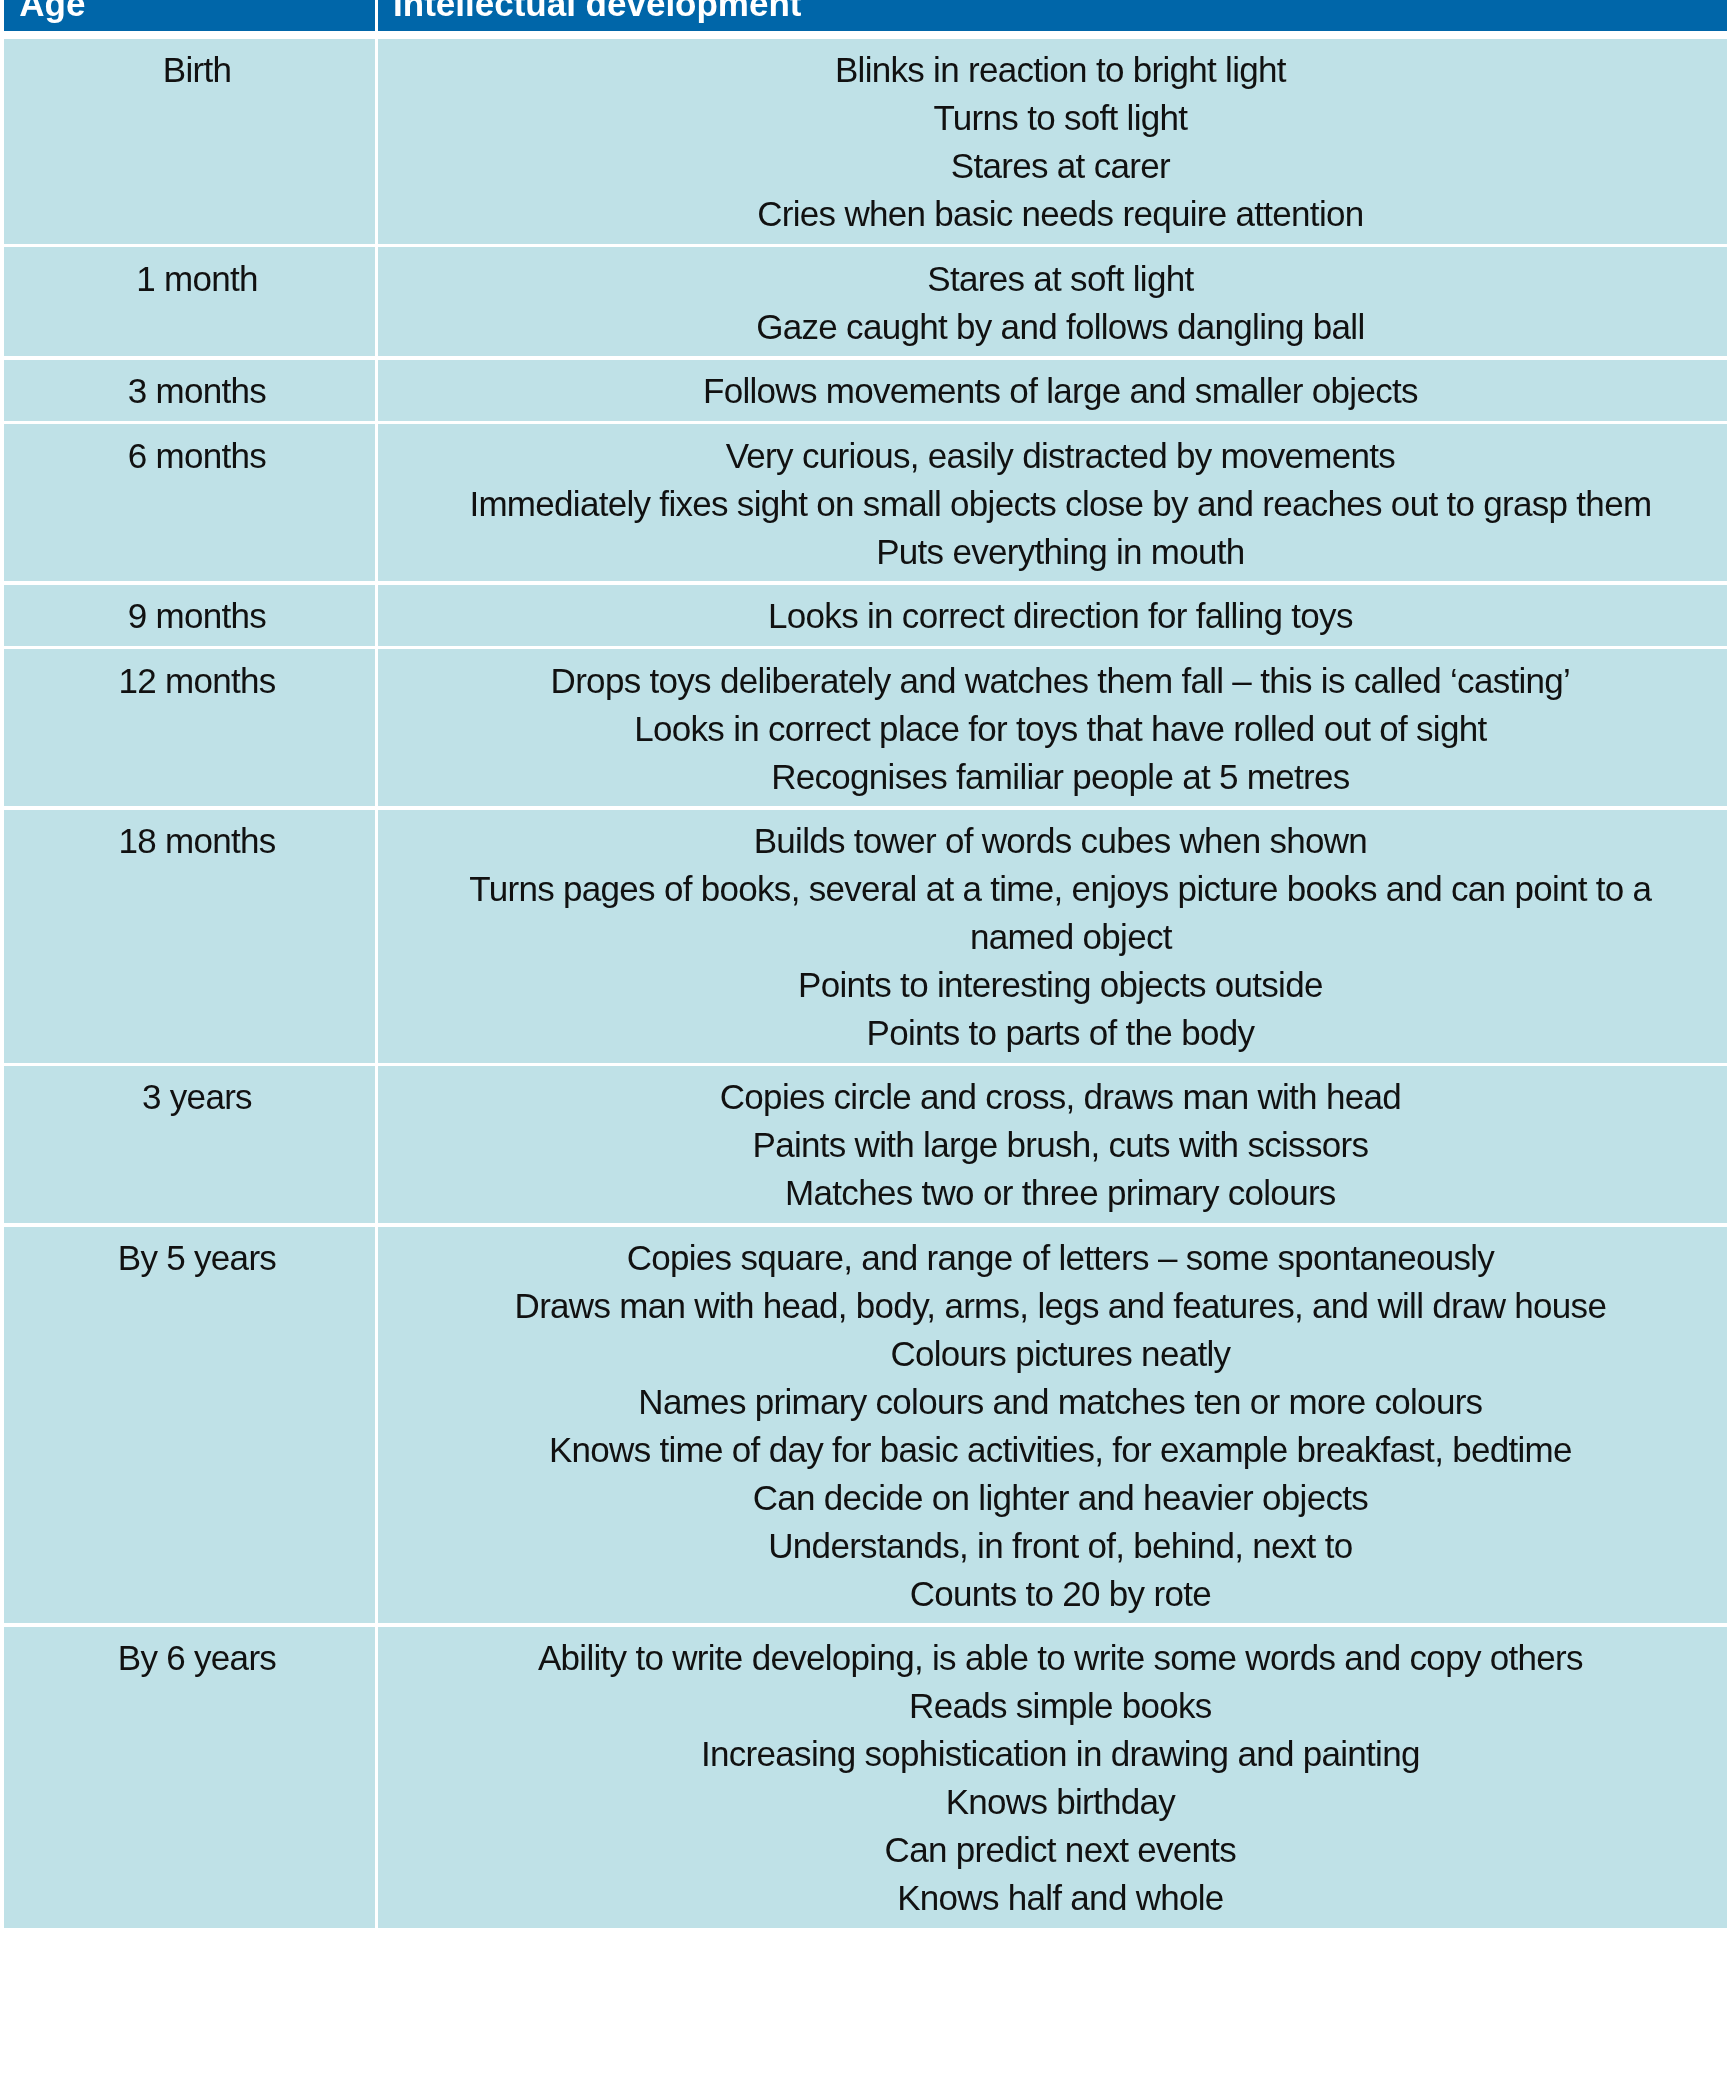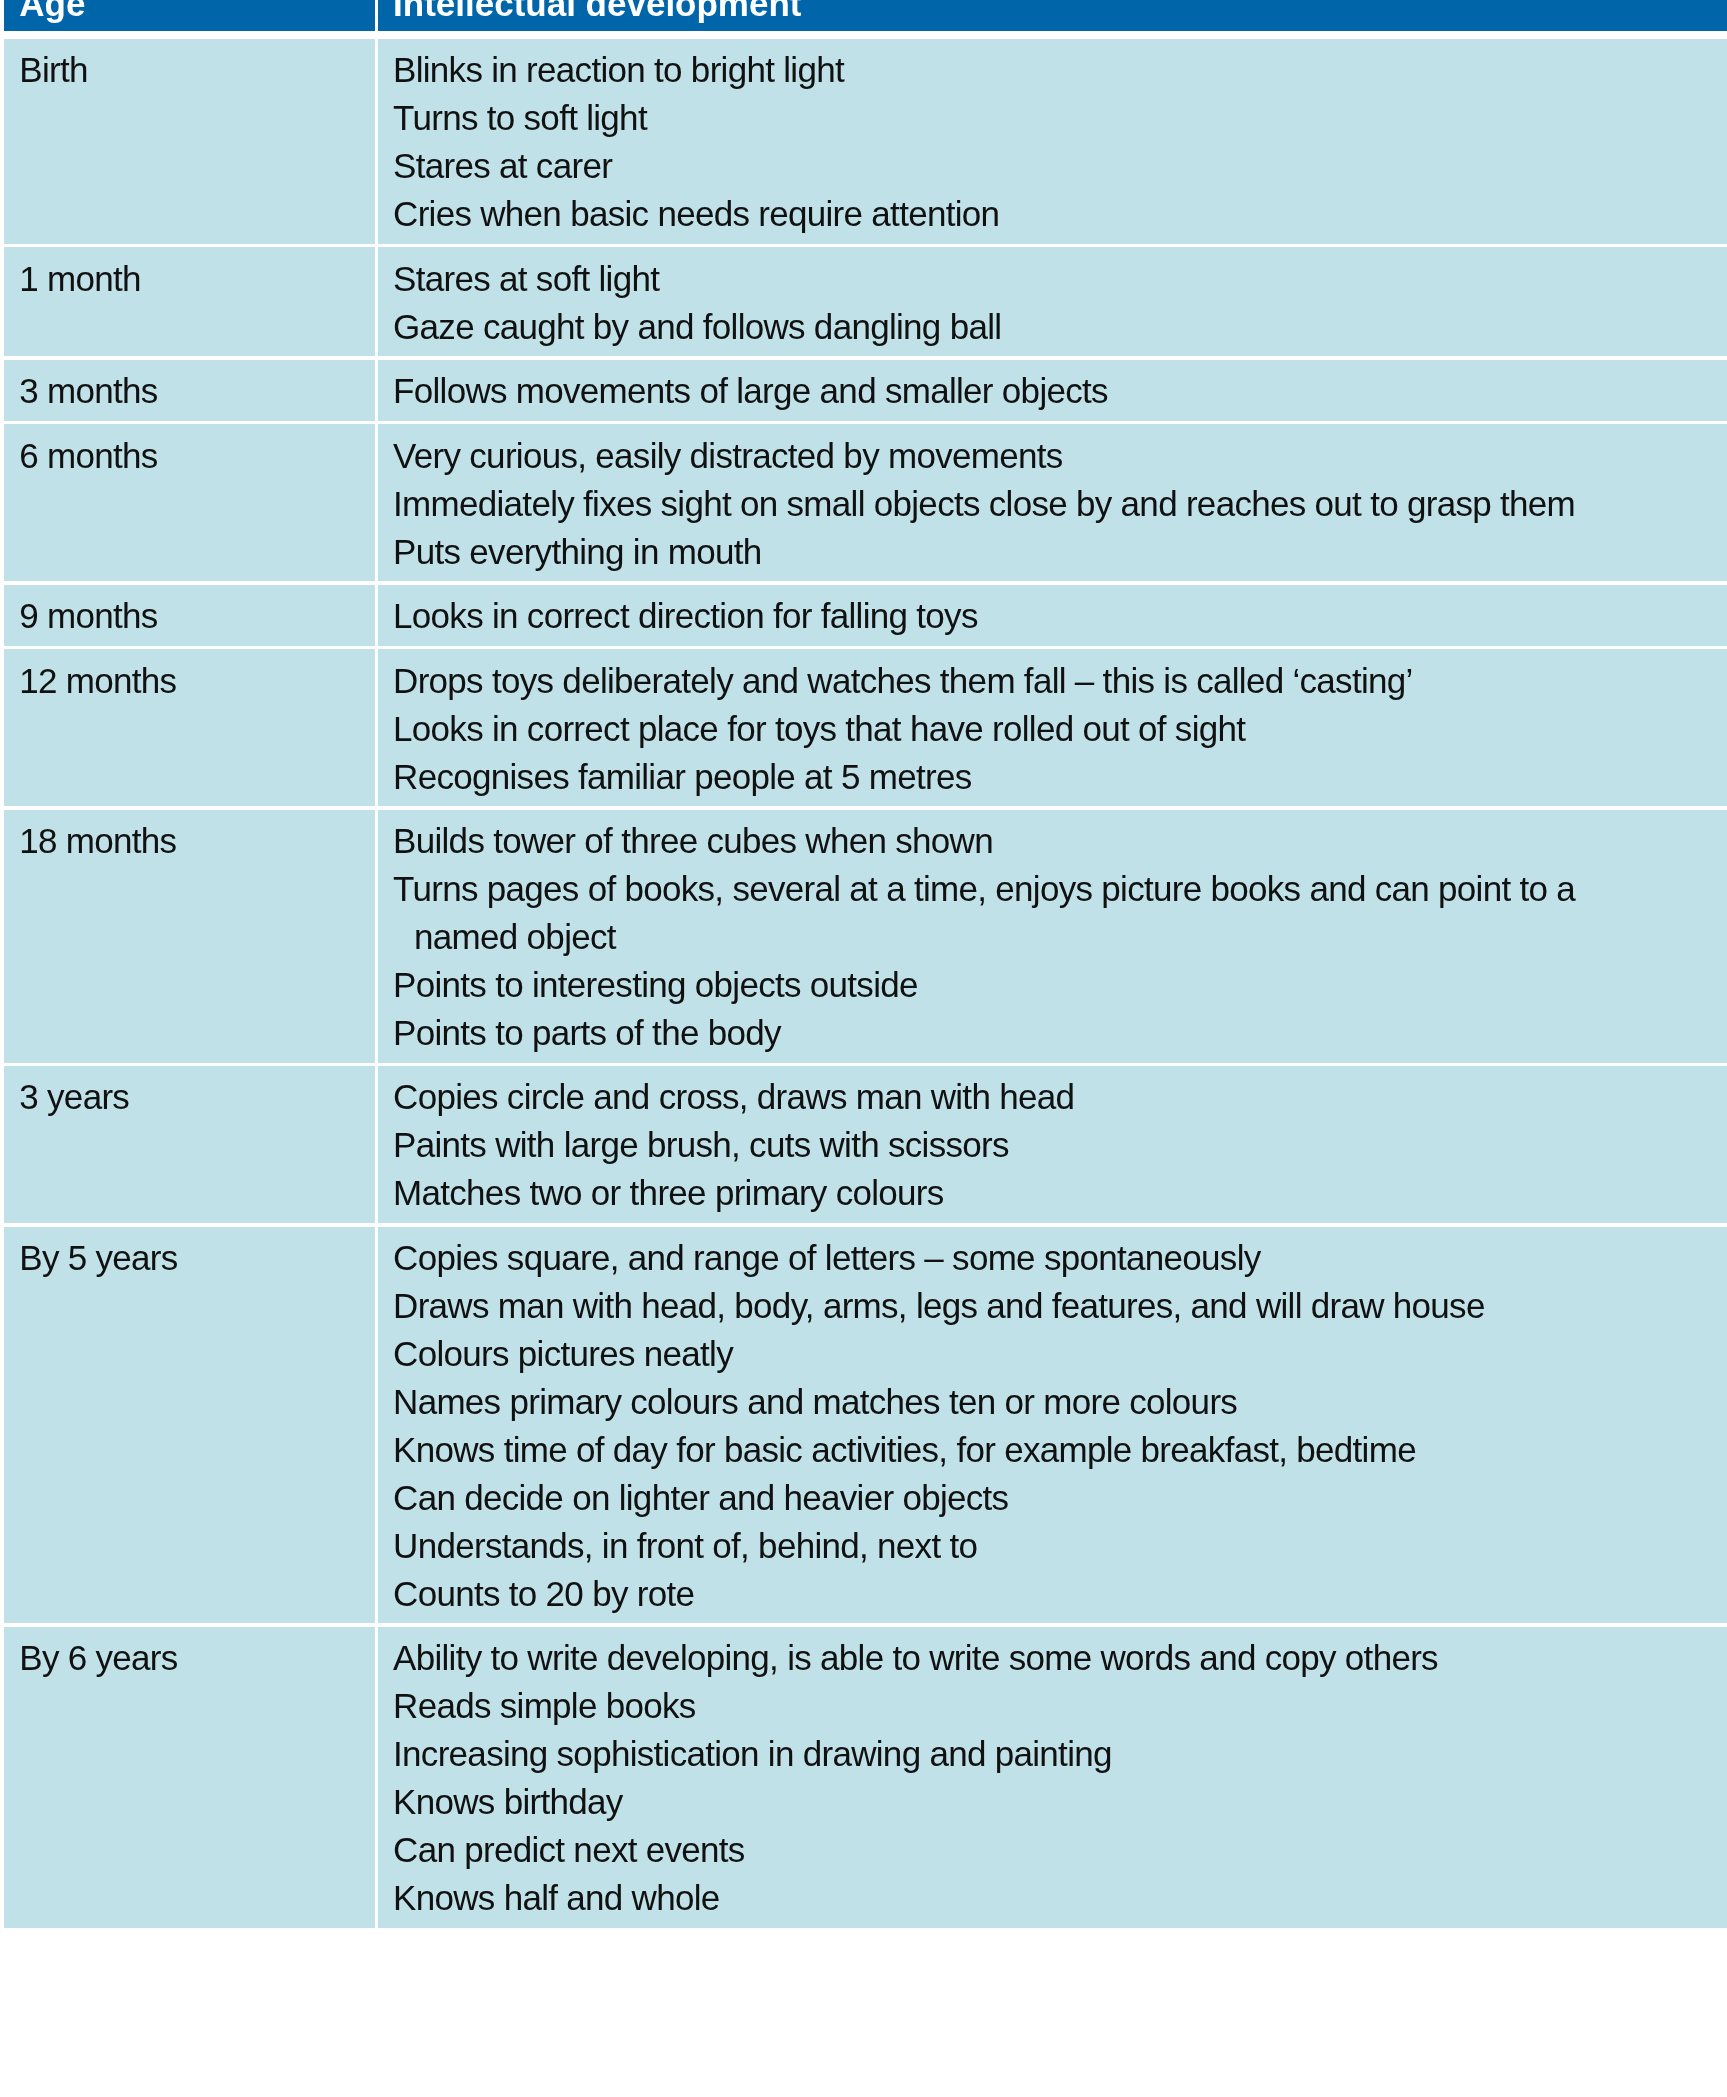--- a/index.html
+++ b/index.html
@@ -6,21 +6,21 @@
   body { width: 1727px; height: 2097px; overflow: hidden; position: relative;
          font-family: "Liberation Sans", "DejaVu Sans", sans-serif; color: #111111; }
   .table { position: absolute; left: 3.7px; top: -16.5px; width: 1724px; }
   .row { display: flex; margin-bottom: 3.7px; }
   .header { background: #0066a9; height: 47px; margin-bottom: 8.3px; }
   .header .c1, .header .c2 { color: #ffffff; font-weight: bold; font-size: 35px;
          line-height: 40px; padding-top: 0; display: flex; align-items: flex-start; }
   .c1 { width: 371px; padding-left: 15.6px; box-sizing: border-box; }
   .c2 { flex: 1; padding-left: 14.7px; box-sizing: border-box; }
   .divider { width: 3.7px; background: #ffffff; }
-  .body-row { background: #bfe1e7; }
+  .body-row { background: #bfe1e7; text-align: center; }
   .body-row .c1, .body-row .c2 { font-size: 35px; line-height: 48px; padding-top: 7.3px; padding-bottom: 5.5px; letter-spacing: -0.7px; }
   .line { display: block; white-space: nowrap; }
   .line.wrap-cont { padding-left: 21px; }
 </style>
 </head>
 <body>
 
 <div class="table">
   <div class="row header">
     <div class="c1">Age</div>
@@ -81,21 +81,21 @@
       <span class="line">Drops toys deliberately and watches them fall – this is called ‘casting’</span>
       <span class="line">Looks in correct place for toys that have rolled out of sight</span>
       <span class="line">Recognises familiar people at 5 metres</span>
     </div>
   </div>
 
   <div class="row body-row">
     <div class="c1">18 months</div>
     <div class="divider"></div>
     <div class="c2">
-      <span class="line">Builds tower of three cubes when shown</span>
+      <span class="line">Builds tower of words cubes when shown</span>
       <span class="line">Turns pages of books, several at a time, enjoys picture books and can point to a</span>
       <span class="line wrap-cont">named object</span>
       <span class="line">Points to interesting objects outside</span>
       <span class="line">Points to parts of the body</span>
     </div>
   </div>
 
   <div class="row body-row">
     <div class="c1">3 years</div>
     <div class="divider"></div>

